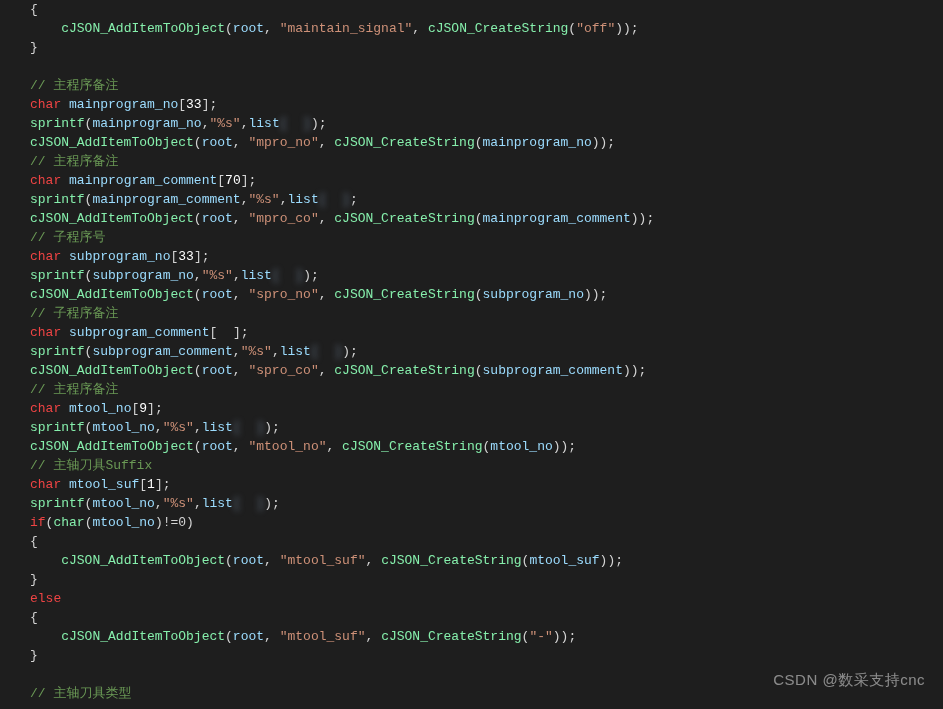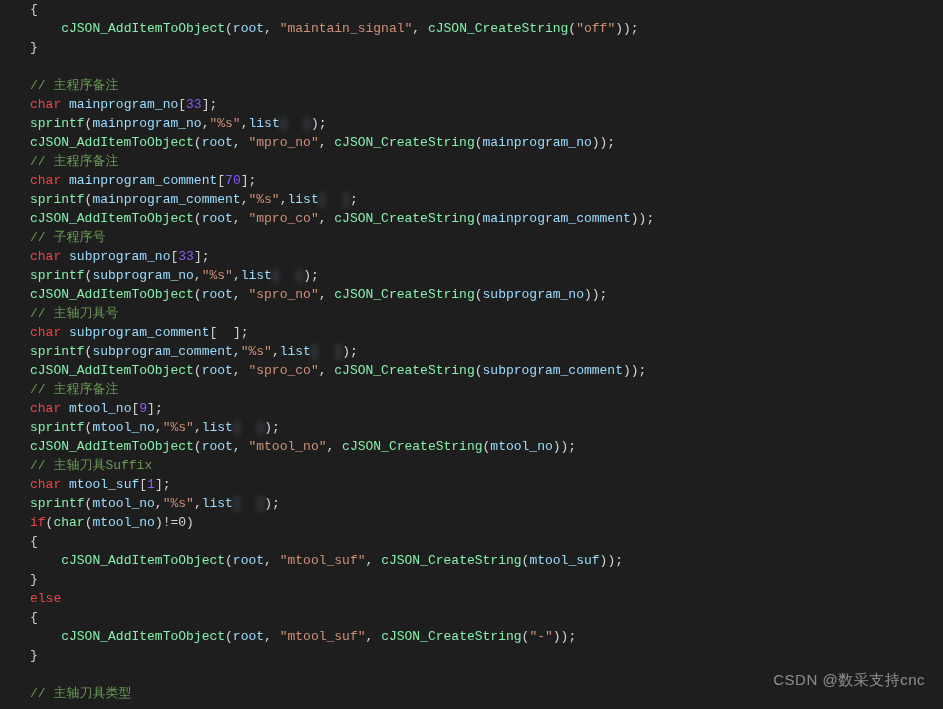--- a/index.html
+++ b/index.html
@@ -16,21 +16,21 @@
     position: relative;
   }
   .line { white-space: pre; }
   .brace { color: #d4d4d4; }
   .punct { color: #d4d4d4; }
   .func { color: #86efac; }
   .ident { color: #9cdcfe; font-family: Liberation Mono, monospace; }
   .str { color: #ce9178; }
   .comment { color: #6a9955; }
   .kw { color: #ef4444; }
-  .num { color: #8b5cf6; margin-top: 16px; }
+  .num { color: #ffffff; margin-top: 16px; }
   .op { color: #d4d4d4; }
   .blur {
     filter: blur(3px);
     color: #7a8fa8;
   }
   .watermark {
     position: absolute;
     right: 18px;
     bottom: 20px;
     font-family: Arial, sans-serif;
@@ -51,21 +51,21 @@
 <div class="line"><span class="func">sprintf</span><span class="punct">(</span><span class="ident">mainprogram_no</span><span class="punct">,</span><span class="str">"%s"</span><span class="punct">,</span><span class="ident">list</span><span class="blur">[  ]</span><span class="punct">);</span></div>
 <div class="line"><span class="func">cJSON_AddItemToObject</span><span class="punct">(</span><span class="ident">root</span><span class="punct">, </span><span class="str">"mpro_no"</span><span class="punct">, </span><span class="func">cJSON_CreateString</span><span class="punct">(</span><span class="ident">mainprogram_no</span><span class="punct">));</span></div>
 <div class="line"><span class="comment">// 主程序备注</span></div>
 <div class="line"><span class="kw">char</span> <span class="ident">mainprogram_comment</span><span class="punct">[</span><span class="num">70</span><span class="punct">];</span></div>
 <div class="line"><span class="func">sprintf</span><span class="punct">(</span><span class="ident">mainprogram_comment</span><span class="punct">,</span><span class="str">"%s"</span><span class="punct">,</span><span class="ident">list</span><span class="blur">[  ]</span><span class="punct">;</span></div>
 <div class="line"><span class="func">cJSON_AddItemToObject</span><span class="punct">(</span><span class="ident">root</span><span class="punct">, </span><span class="str">"mpro_co"</span><span class="punct">, </span><span class="func">cJSON_CreateString</span><span class="punct">(</span><span class="ident">mainprogram_comment</span><span class="punct">));</span></div>
 <div class="line"><span class="comment">// 子程序号</span></div>
 <div class="line"><span class="kw">char</span> <span class="ident">subprogram_no</span><span class="punct">[</span><span class="num">33</span><span class="punct">];</span></div>
 <div class="line"><span class="func">sprintf</span><span class="punct">(</span><span class="ident">subprogram_no</span><span class="punct">,</span><span class="str">"%s"</span><span class="punct">,</span><span class="ident">list</span><span class="blur">[  ]</span><span class="punct">);</span></div>
 <div class="line"><span class="func">cJSON_AddItemToObject</span><span class="punct">(</span><span class="ident">root</span><span class="punct">, </span><span class="str">"spro_no"</span><span class="punct">, </span><span class="func">cJSON_CreateString</span><span class="punct">(</span><span class="ident">subprogram_no</span><span class="punct">));</span></div>
-<div class="line"><span class="comment">// 主轴刀具号</span></div>
+<div class="line"><span class="comment">// 子程序备注</span></div>
 <div class="line"><span class="kw">char</span> <span class="ident">subprogram_comment</span><span class="punct">[</span><span class="blur">  </span><span class="punct">];</span></div>
 <div class="line"><span class="func">sprintf</span><span class="punct">(</span><span class="ident">subprogram_comment</span><span class="punct">,</span><span class="str">"%s"</span><span class="punct">,</span><span class="ident">list</span><span class="blur">[  ]</span><span class="punct">);</span></div>
 <div class="line"><span class="func">cJSON_AddItemToObject</span><span class="punct">(</span><span class="ident">root</span><span class="punct">, </span><span class="str">"spro_co"</span><span class="punct">, </span><span class="func">cJSON_CreateString</span><span class="punct">(</span><span class="ident">subprogram_comment</span><span class="punct">));</span></div>
 <div class="line"><span class="comment">// 主程序备注</span></div>
 <div class="line"><span class="kw">char</span> <span class="ident">mtool_no</span><span class="punct">[</span><span class="num">9</span><span class="punct">];</span></div>
 <div class="line"><span class="func">sprintf</span><span class="punct">(</span><span class="ident">mtool_no</span><span class="punct">,</span><span class="str">"%s"</span><span class="punct">,</span><span class="ident">list</span><span class="blur">[  ]</span><span class="punct">);</span></div>
 <div class="line"><span class="func">cJSON_AddItemToObject</span><span class="punct">(</span><span class="ident">root</span><span class="punct">, </span><span class="str">"mtool_no"</span><span class="punct">, </span><span class="func">cJSON_CreateString</span><span class="punct">(</span><span class="ident">mtool_no</span><span class="punct">));</span></div>
 <div class="line"><span class="comment">// 主轴刀具Suffix</span></div>
 <div class="line"><span class="kw">char</span> <span class="ident">mtool_suf</span><span class="punct">[</span><span class="num">1</span><span class="punct">];</span></div>
 <div class="line"><span class="func">sprintf</span><span class="punct">(</span><span class="ident">mtool_no</span><span class="punct">,</span><span class="str">"%s"</span><span class="punct">,</span><span class="ident">list</span><span class="blur">[  ]</span><span class="punct">);</span></div>

